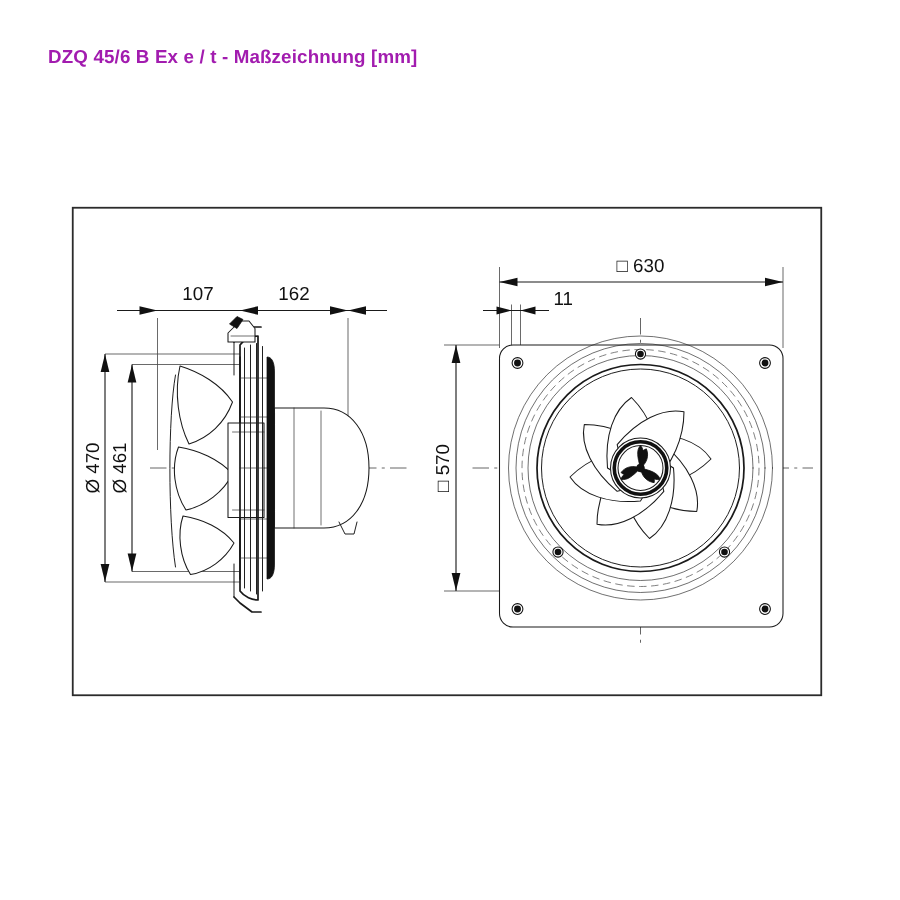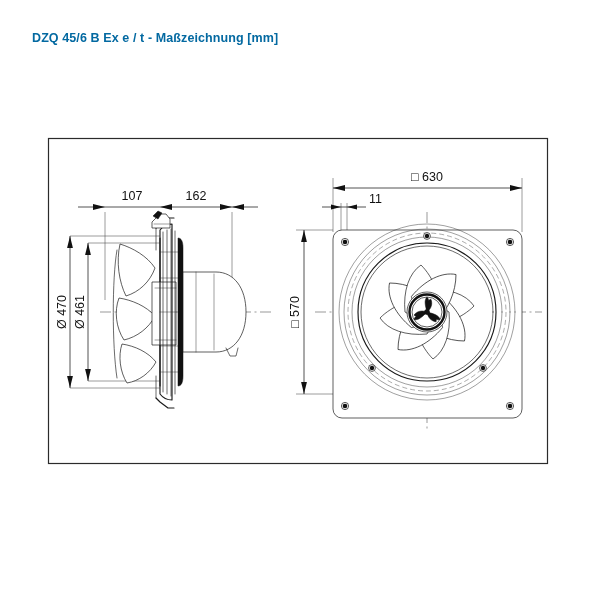--- a/index.html
+++ b/index.html
@@ -13,21 +13,21 @@
     position: relative;
     font-family: "Liberation Sans", sans-serif;
     overflow: hidden;
   }
   #page-title {
     position: absolute;
     left: 32px;
     top: 31px;
     font-size: 12.5px;
     font-weight: bold;
-    color: #0369a1;
+    color: #a21caf;
     letter-spacing: 0.1px;
     white-space: nowrap;
   }
   #drawing-area {
     position: absolute;
     left: 0;
     top: 0;
     width: 600px;
     height: 600px;
   }

